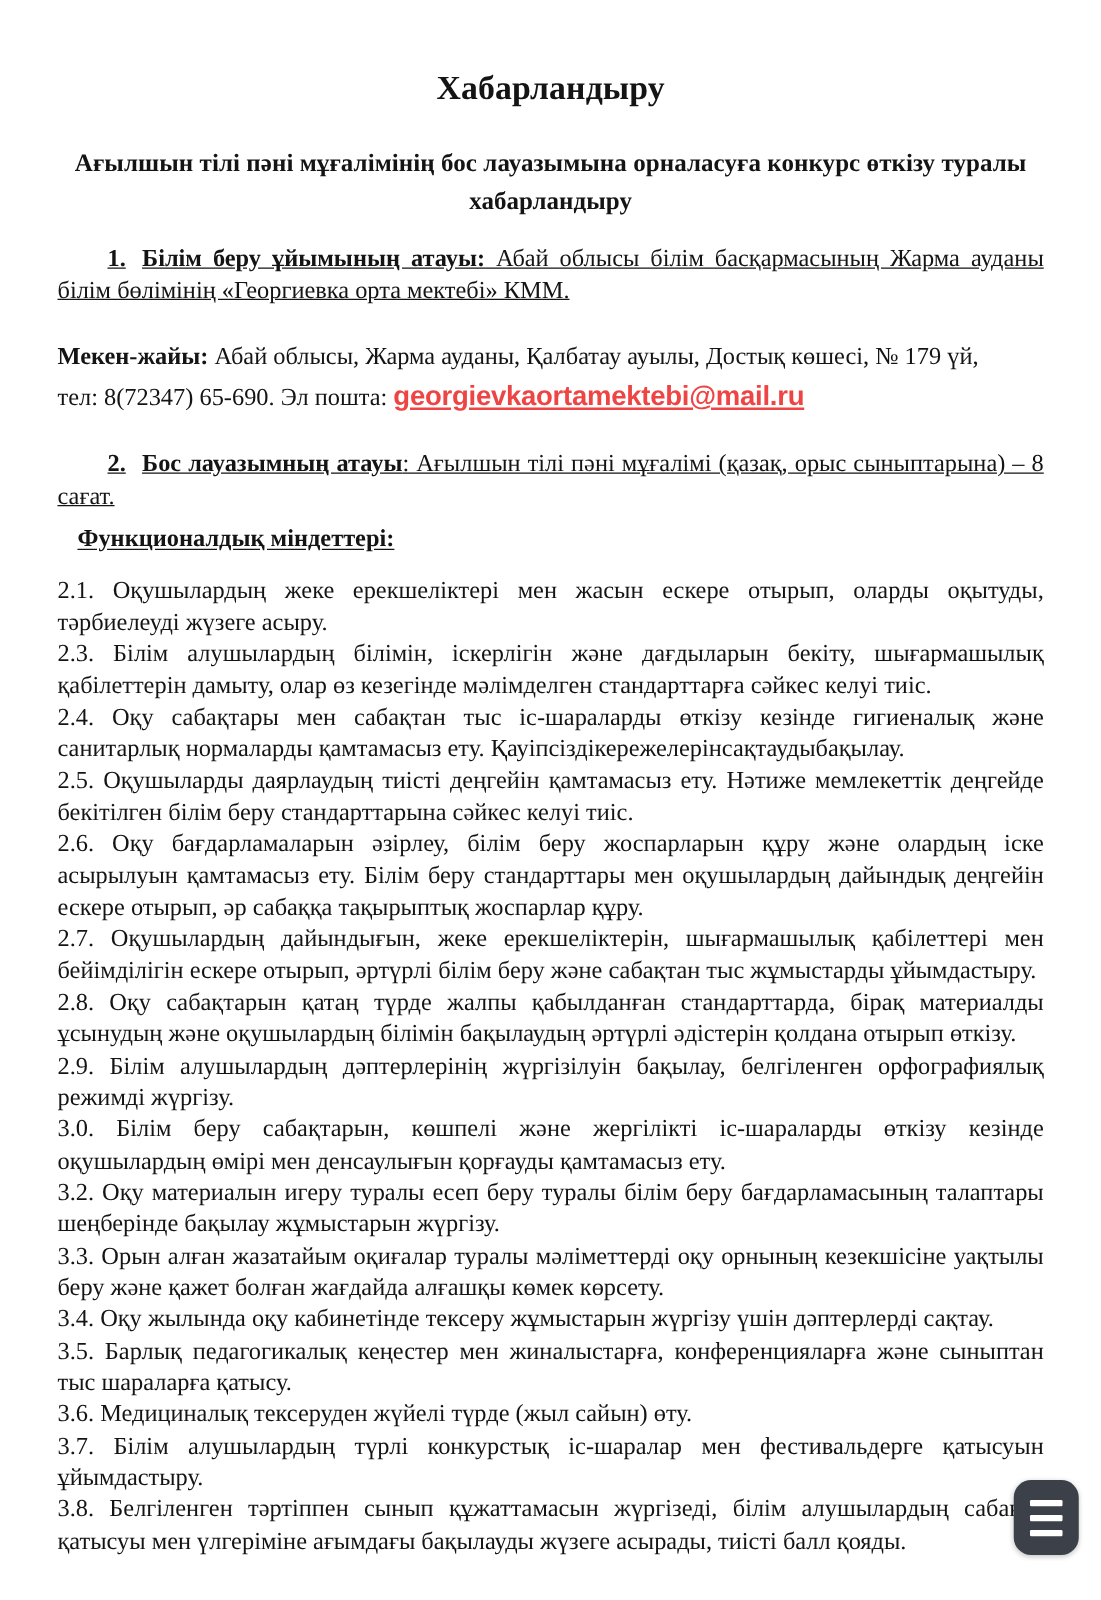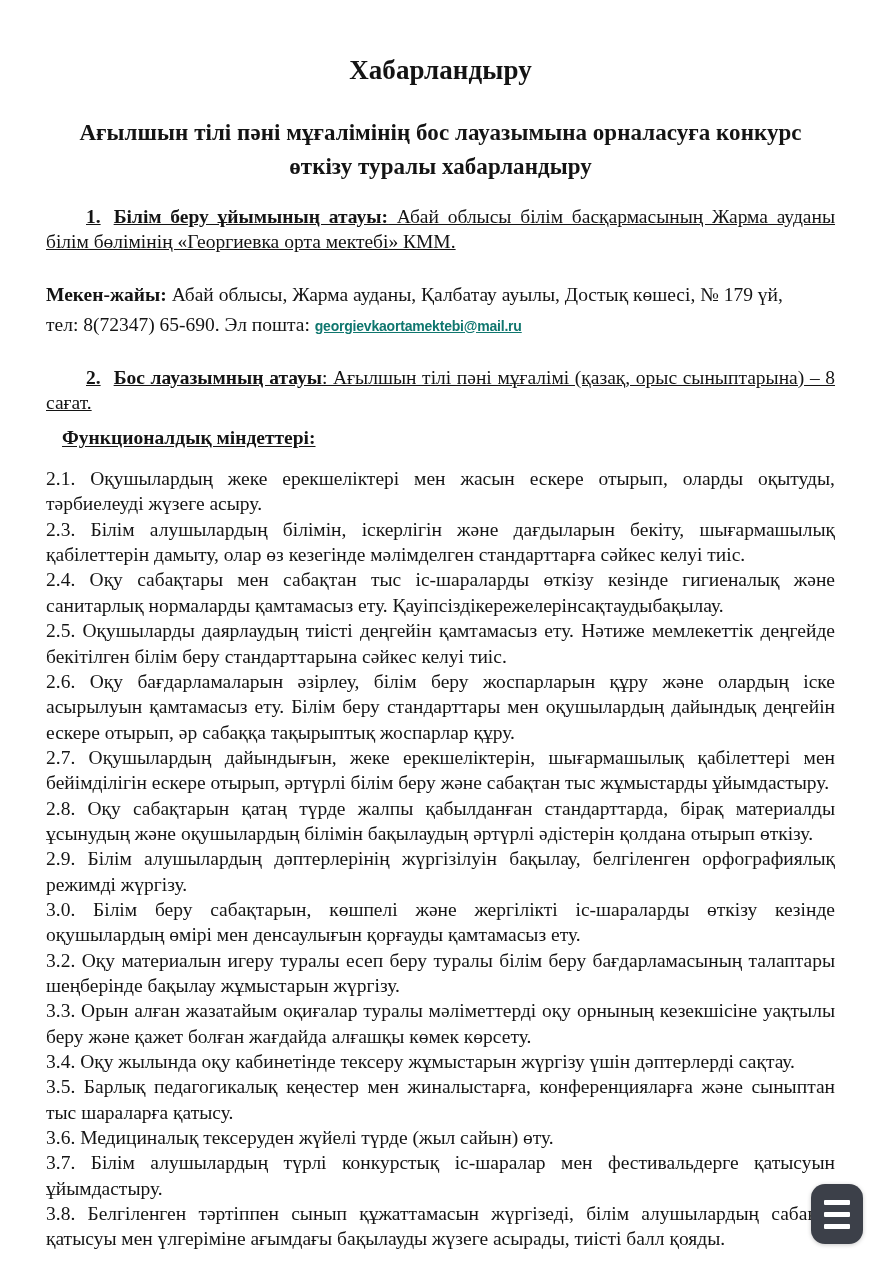--- a/index.html
+++ b/index.html
@@ -34,21 +34,21 @@
     font-size: 27px;
     font-weight: bold;
     letter-spacing: 0.1px;
     line-height: 1.1;
   }
 
   .subtitle {
     margin: 0;
     padding-top: 30px;
     text-align: center;
-    font-size: 23px;
+    font-size: 20px;
     font-weight: bold;
     line-height: 1.5;
     letter-spacing: 0.05px;
     padding-left: 10px;
     padding-right: 10px;
   }
 
   
   .para {
     margin: 0;
@@ -79,25 +79,25 @@
     margin: 16px;
     margin-top: 9px;
     font-size: 19.5px;
     font-weight: bold;
     text-decoration: underline;
     text-underline-offset: 2px;
     line-height: 1.30;
   }
 
   .email-link {
-    color: #0f766e;
+    color: #ef4444;
     font-weight: bold;
     text-decoration: underline;
     font-family: "Liberation Sans", "DejaVu Sans", sans-serif;
-    font-size: 14px;
+    font-size: 22px;
     letter-spacing: -0.2px;
   }
 
   .duties .para { margin-top: 0; }
 
   
   .fab {
     position: absolute;
     left: 811px;
     top: 1184px;

